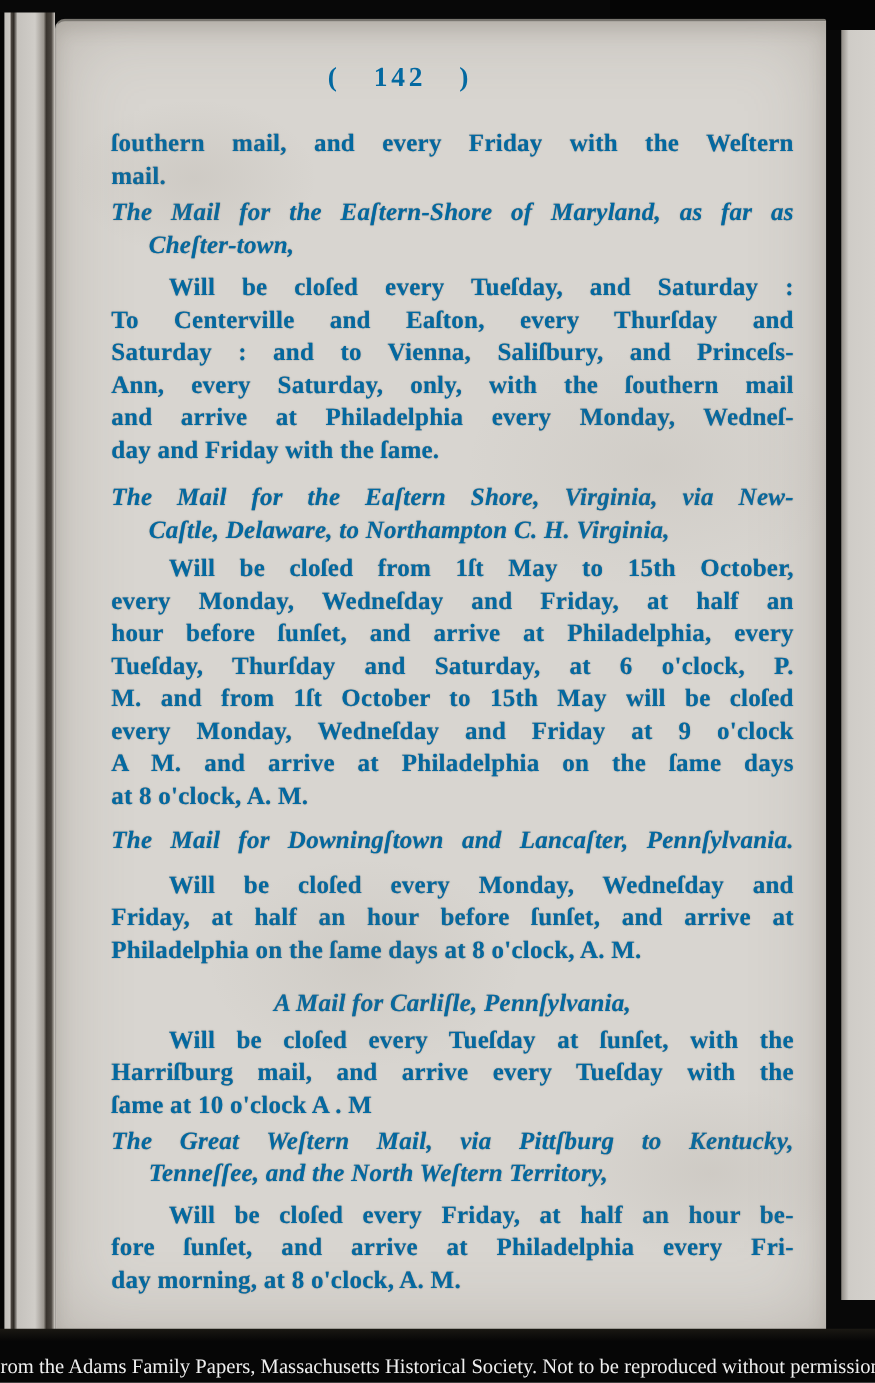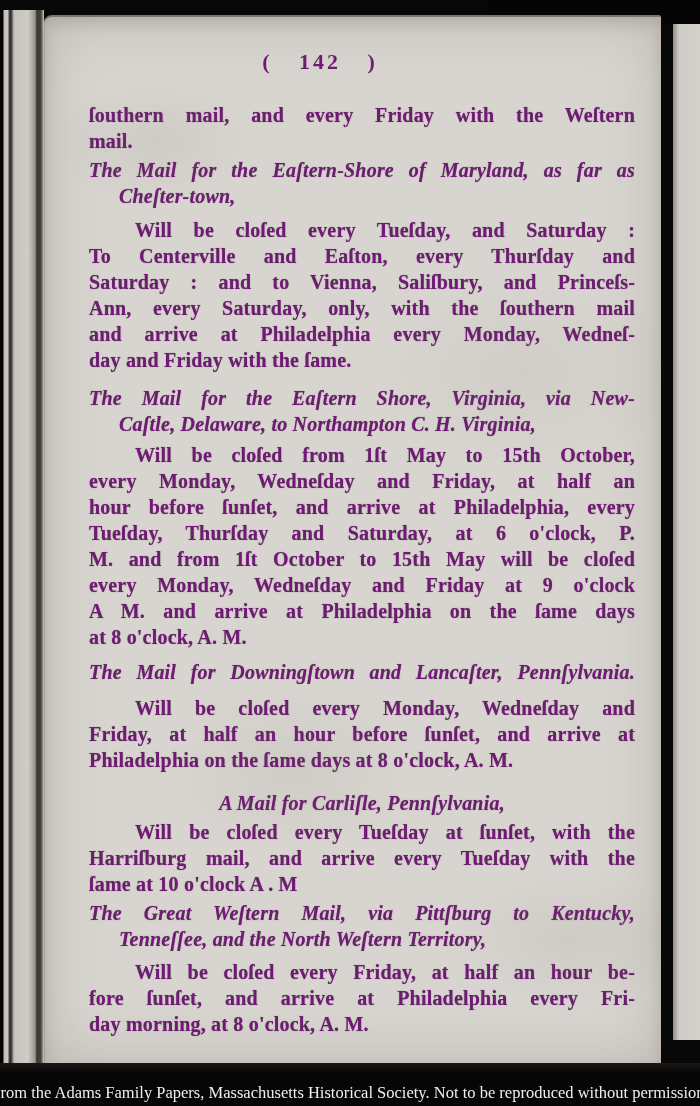--- a/index.html
+++ b/index.html
@@ -33,21 +33,21 @@
 
   
   .page {
     position:absolute; left:44px; top:15px; width:617px; height:1049px;
     background:#d8d5d0;
     border-top:2px solid rgba(45,40,34,.55);
     border-left:1px solid rgba(45,40,34,.30);
     border-radius:8px 2px 0 0;
     box-shadow: inset 0 0 60px rgba(110,100,88,.28), inset 0 6px 14px rgba(80,72,62,.18);
     padding:32px 26px 0 44px;
-    color:#701a75;
+    color:#0369a1;
   }
   .page::before { 
     content:""; position:absolute; inset:0; pointer-events:none;
     background:
       radial-gradient(140px 90px at 18% 12%, rgba(120,110,96,.10), transparent 70%),
       radial-gradient(220px 140px at 78% 34%, rgba(120,110,96,.08), transparent 70%),
       radial-gradient(180px 120px at 40% 72%, rgba(120,110,96,.09), transparent 70%),
       radial-gradient(160px 100px at 85% 88%, rgba(120,110,96,.10), transparent 70%);
   }
 

